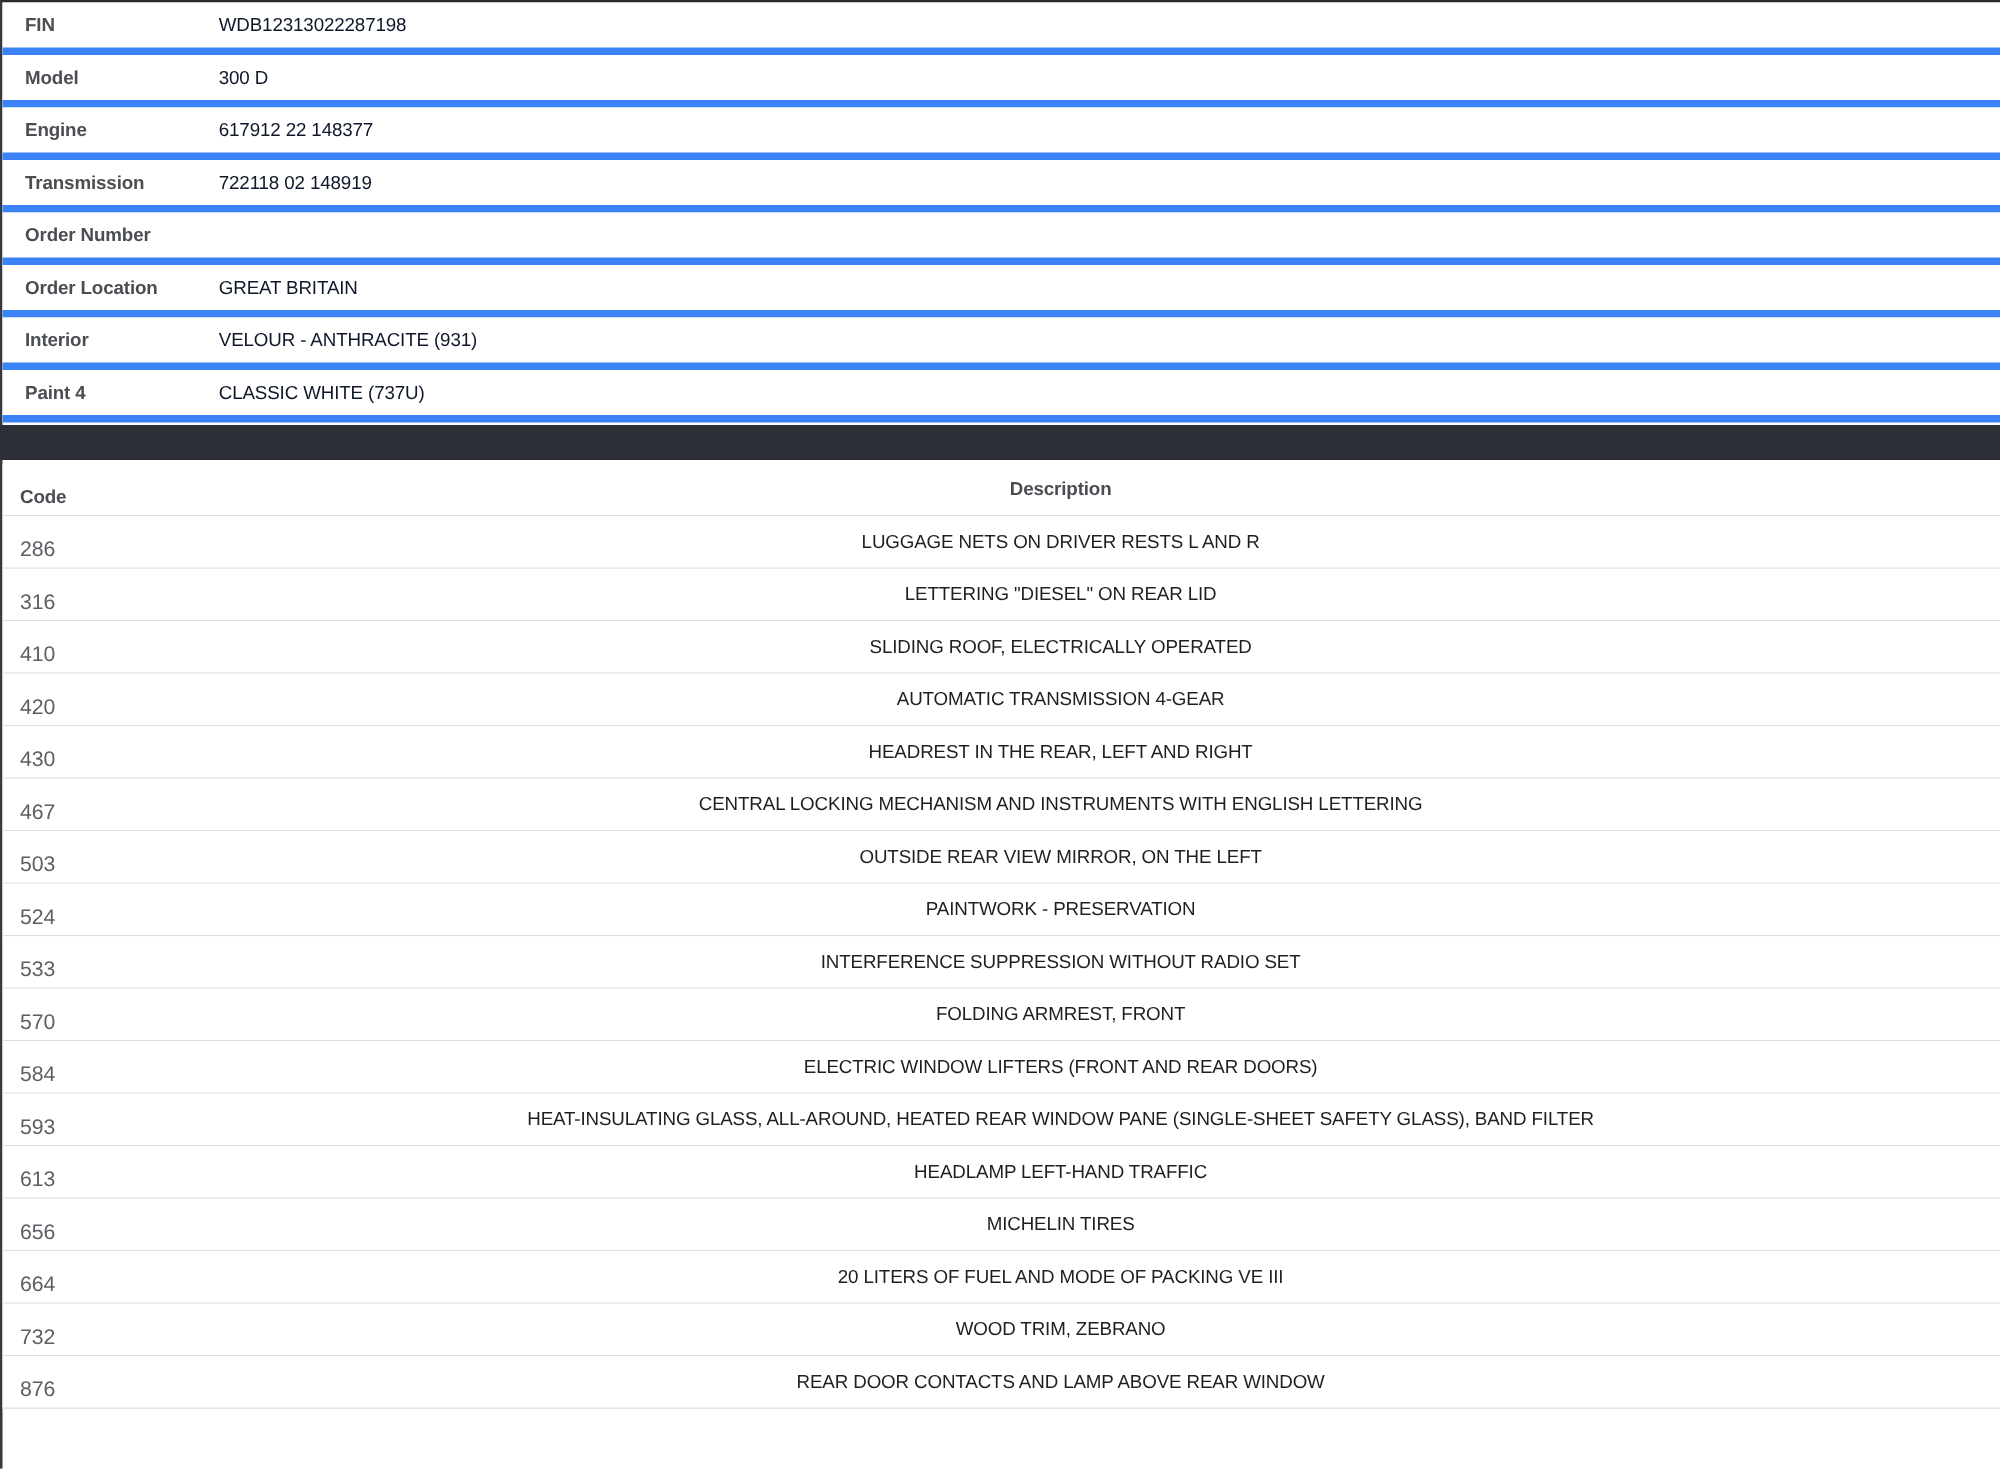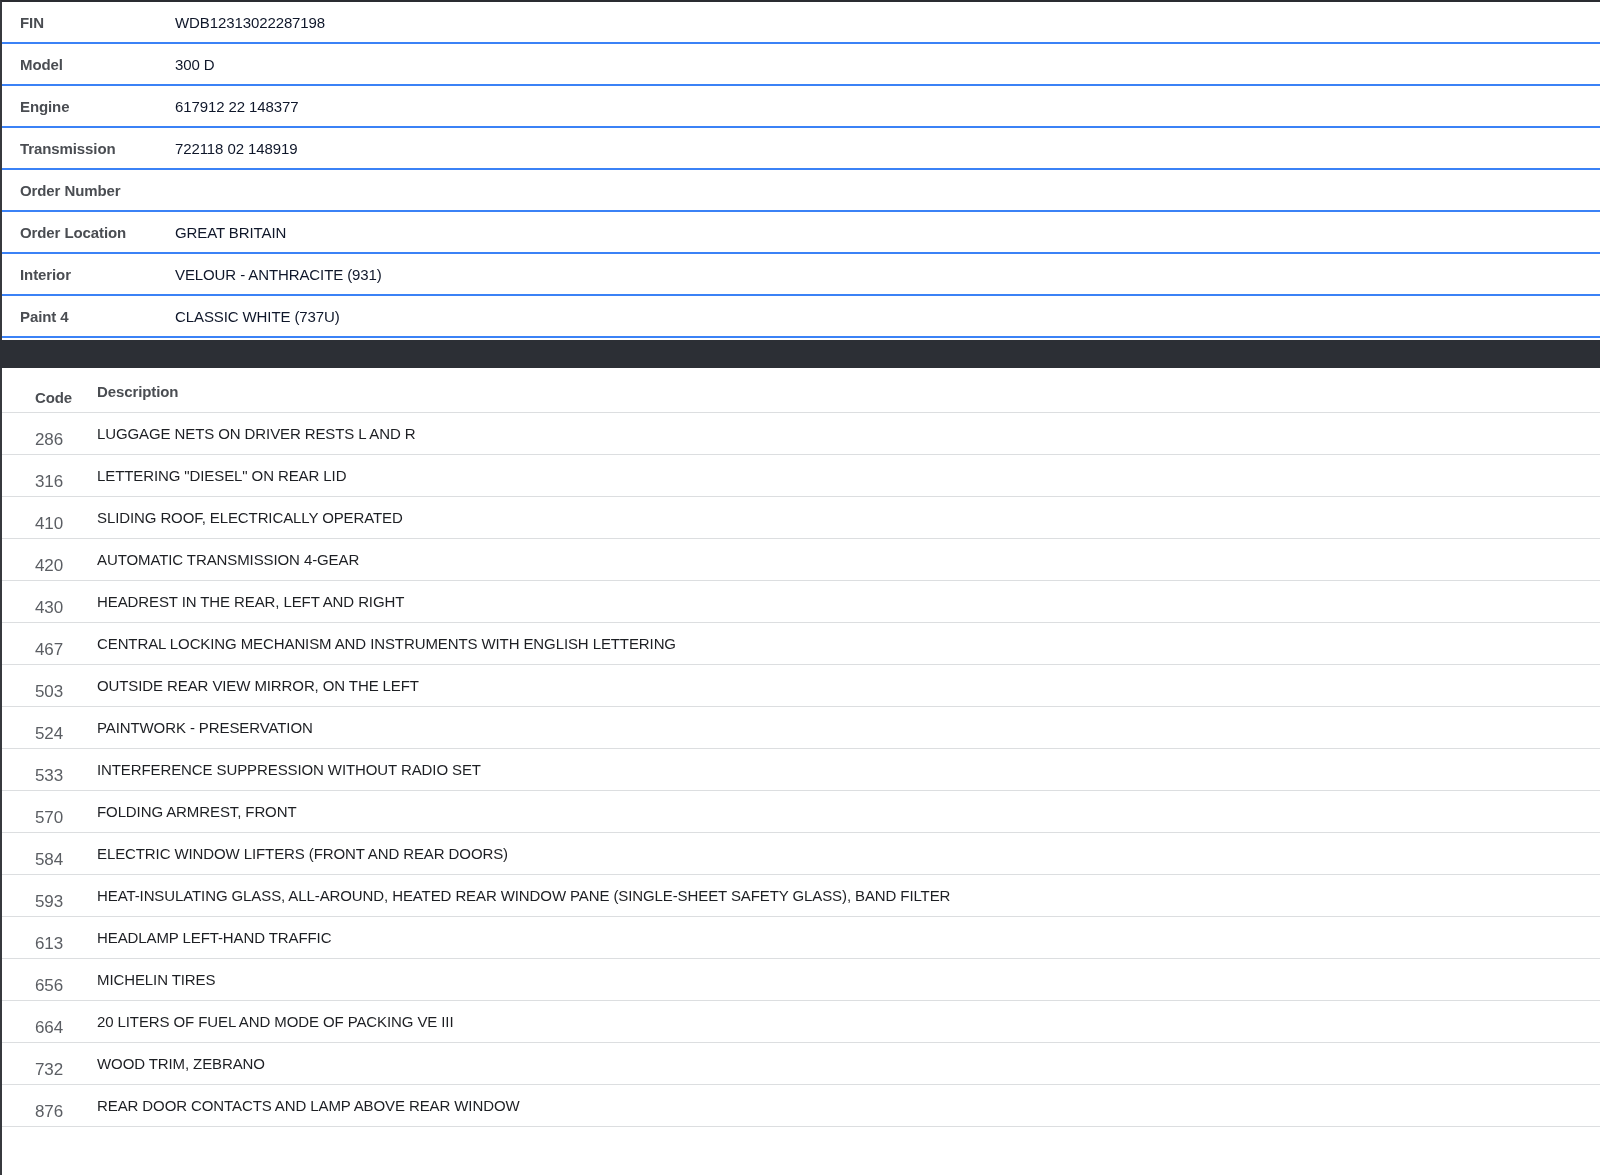--- a/index.html
+++ b/index.html
@@ -18,21 +18,21 @@
     border-top: 2px solid #2a2c31;
     border-left: 2px solid #37393e;
     background: #ffffff;
   }
 
   
   .spec-row {
     height: 42px;
     display: flex;
     align-items: center;
-    border-bottom: 2px solid #3b82f6;
+    border-bottom: 6px solid #3b82f6;
     background: #ffffff;
   }
   .spec-label {
     flex: 0 0 173px;
     padding-left: 18px;
     font-size: 15px;
     font-weight: 700;
     letter-spacing: -0.1px;
     color: #4a4d52;
     white-space: nowrap;
@@ -58,27 +58,28 @@
   
   .opt-row {
     height: 42px;
     display: flex;
     align-items: center;
     border-bottom: 1px solid #dcdee0;
     background: #ffffff;
   }
   .code-col {
     flex: 0 0 95px;
-    padding-left: 33px;
+    padding-left: 14px;
     white-space: nowrap;
     margin-top: 12px;
   }
   .desc-col {
     flex: 1 1 auto;
     white-space: nowrap;
+    text-align: center;
   }
   .header-text {
     font-size: 15px;
     font-weight: 700;
     letter-spacing: -0.1px;
     color: #4a4d52;
   }
   .code-text {
     font-size: 17px;
     font-weight: 400;

